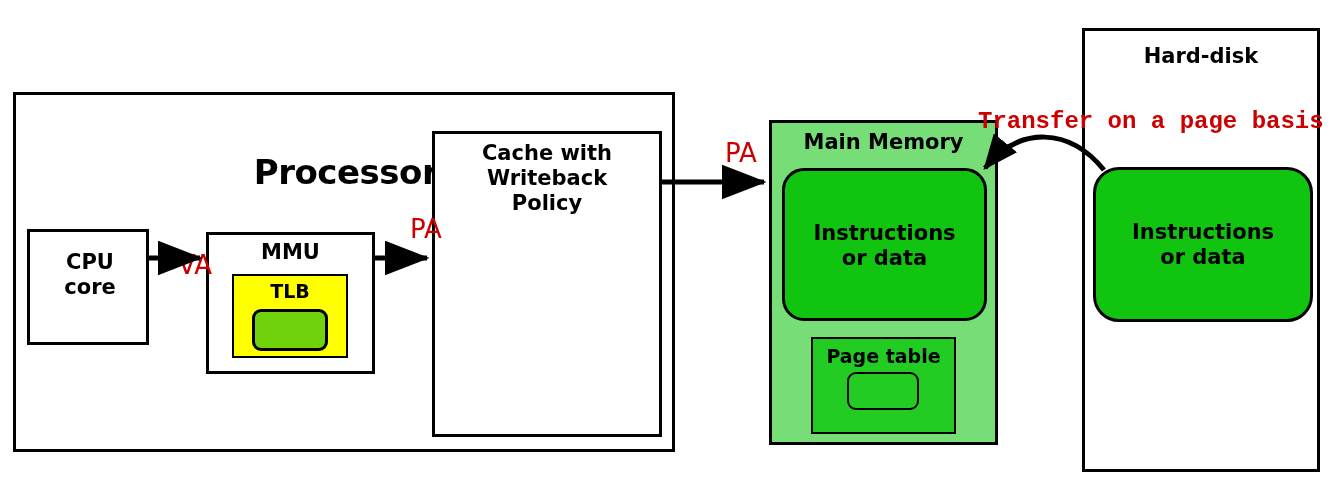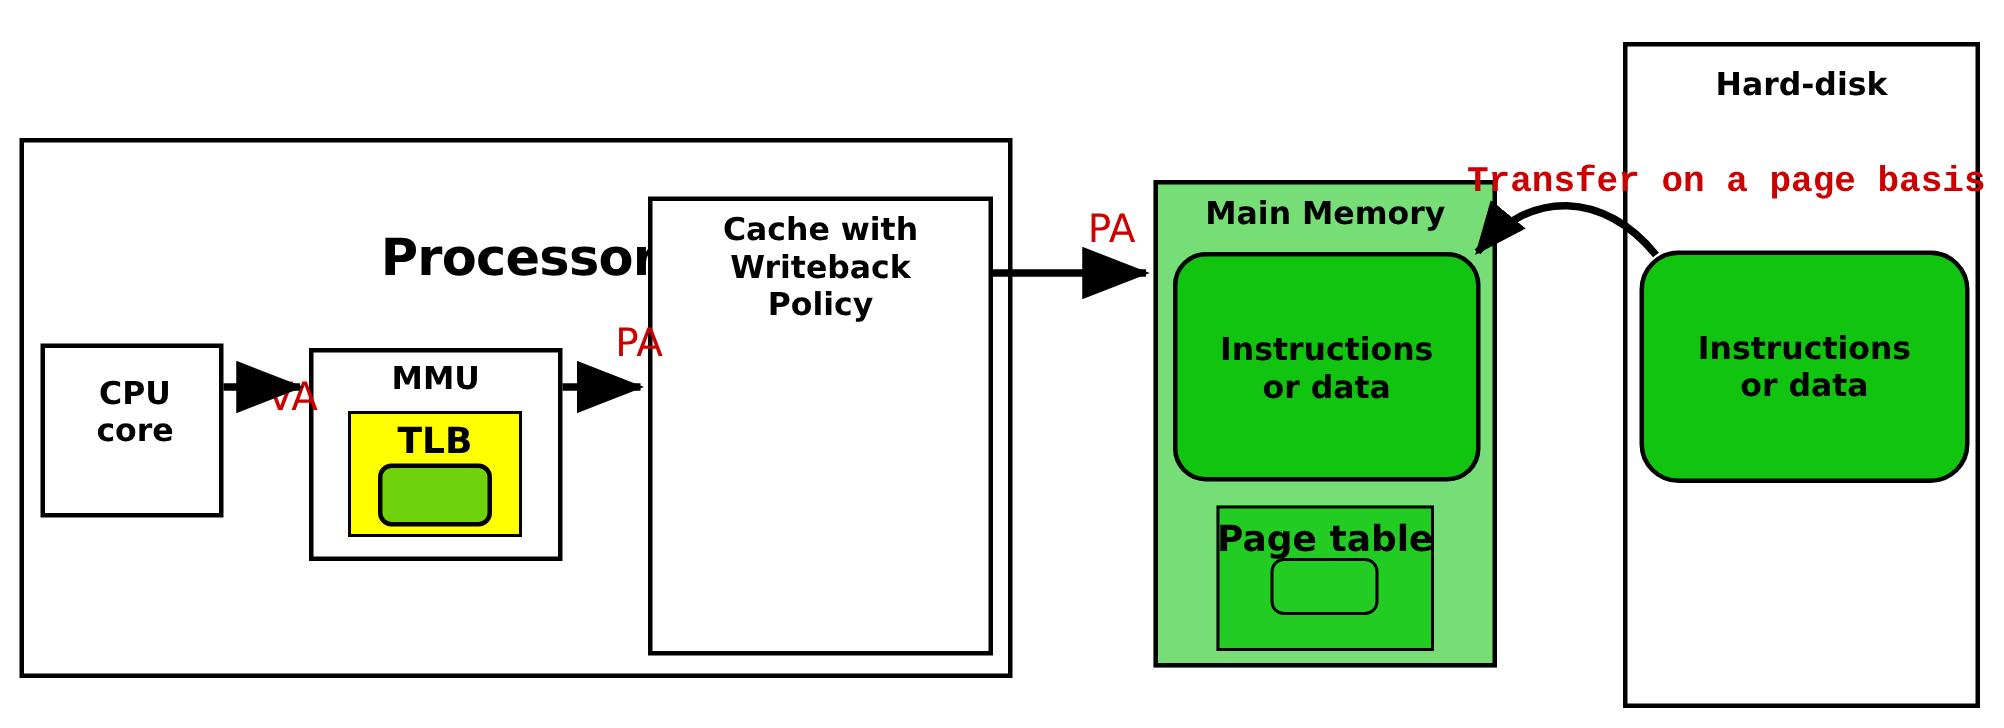--- a/index.html
+++ b/index.html
@@ -64,21 +64,21 @@
     font-size: 34px;
     font-weight: bold;
     letter-spacing: -0.5px;
     margin-top: 48px;
   }
   .title-med {
     font-size: 21px;
     font-weight: bold;
   }
   .title-sm {
-    font-size: 24px;
+    font-size: 19px;
     font-weight: bold;
   }
 </style>
 </head>
 <body>
 
 <div id="canvas">
 
   <div class="box plain-box" style="left:13px; top:92px; width:662px; height:360px;"></div>
 

